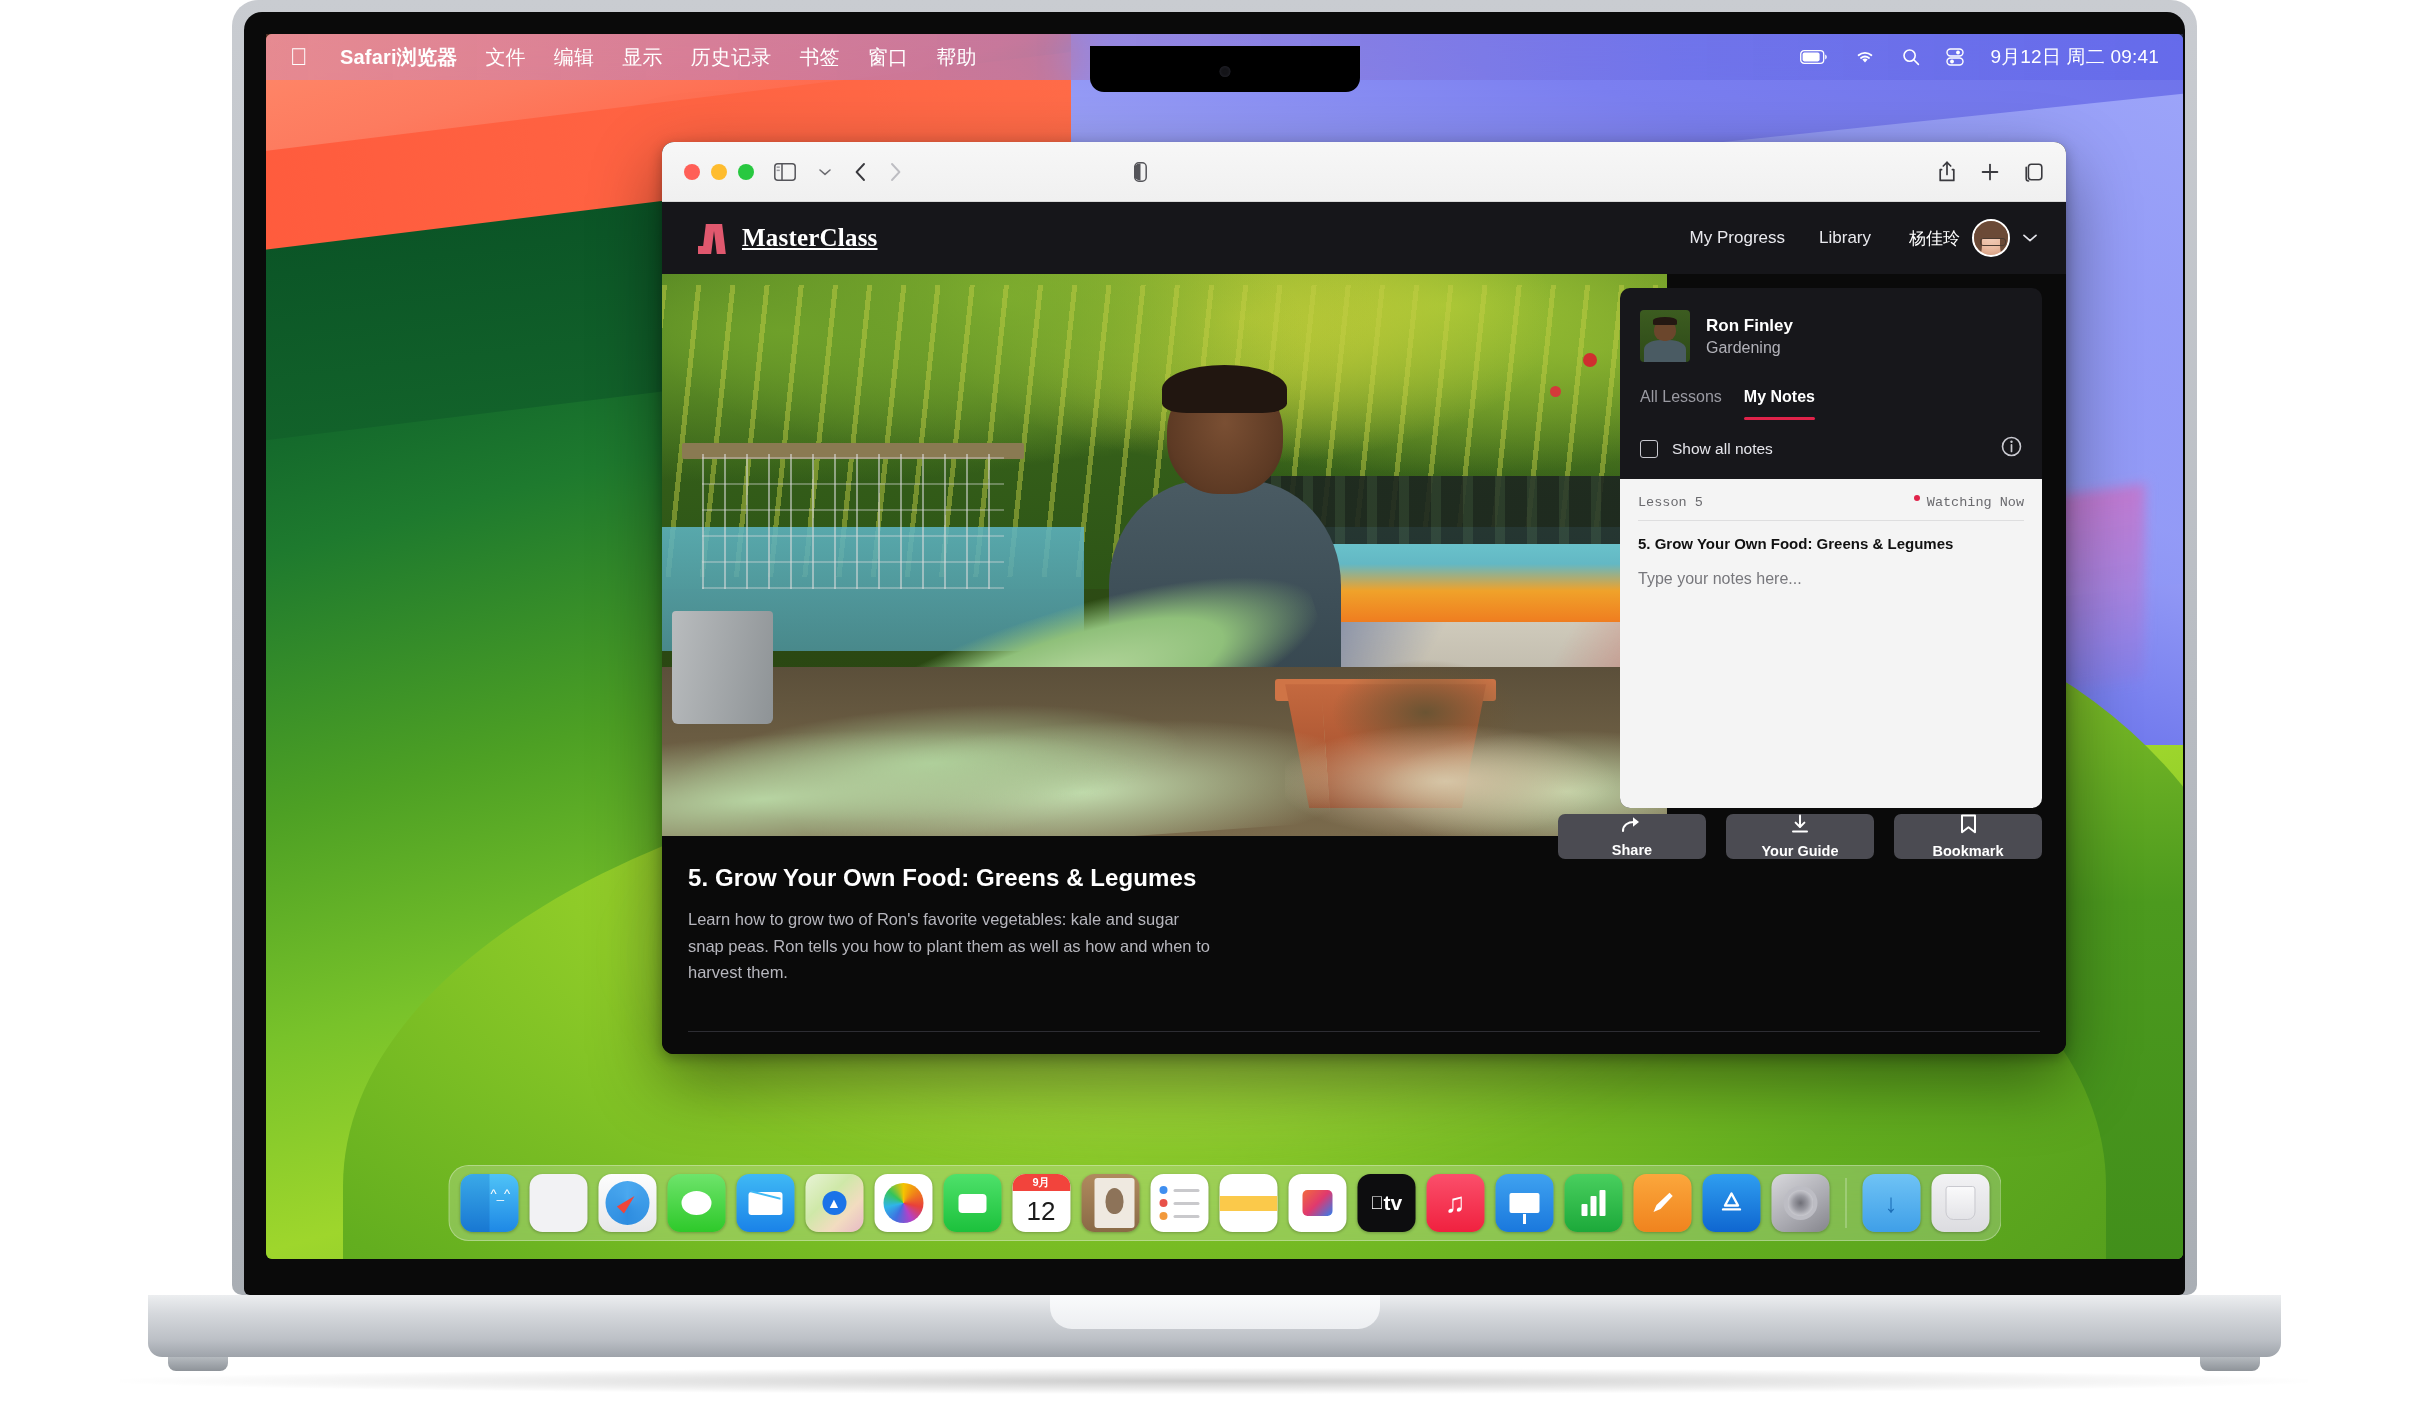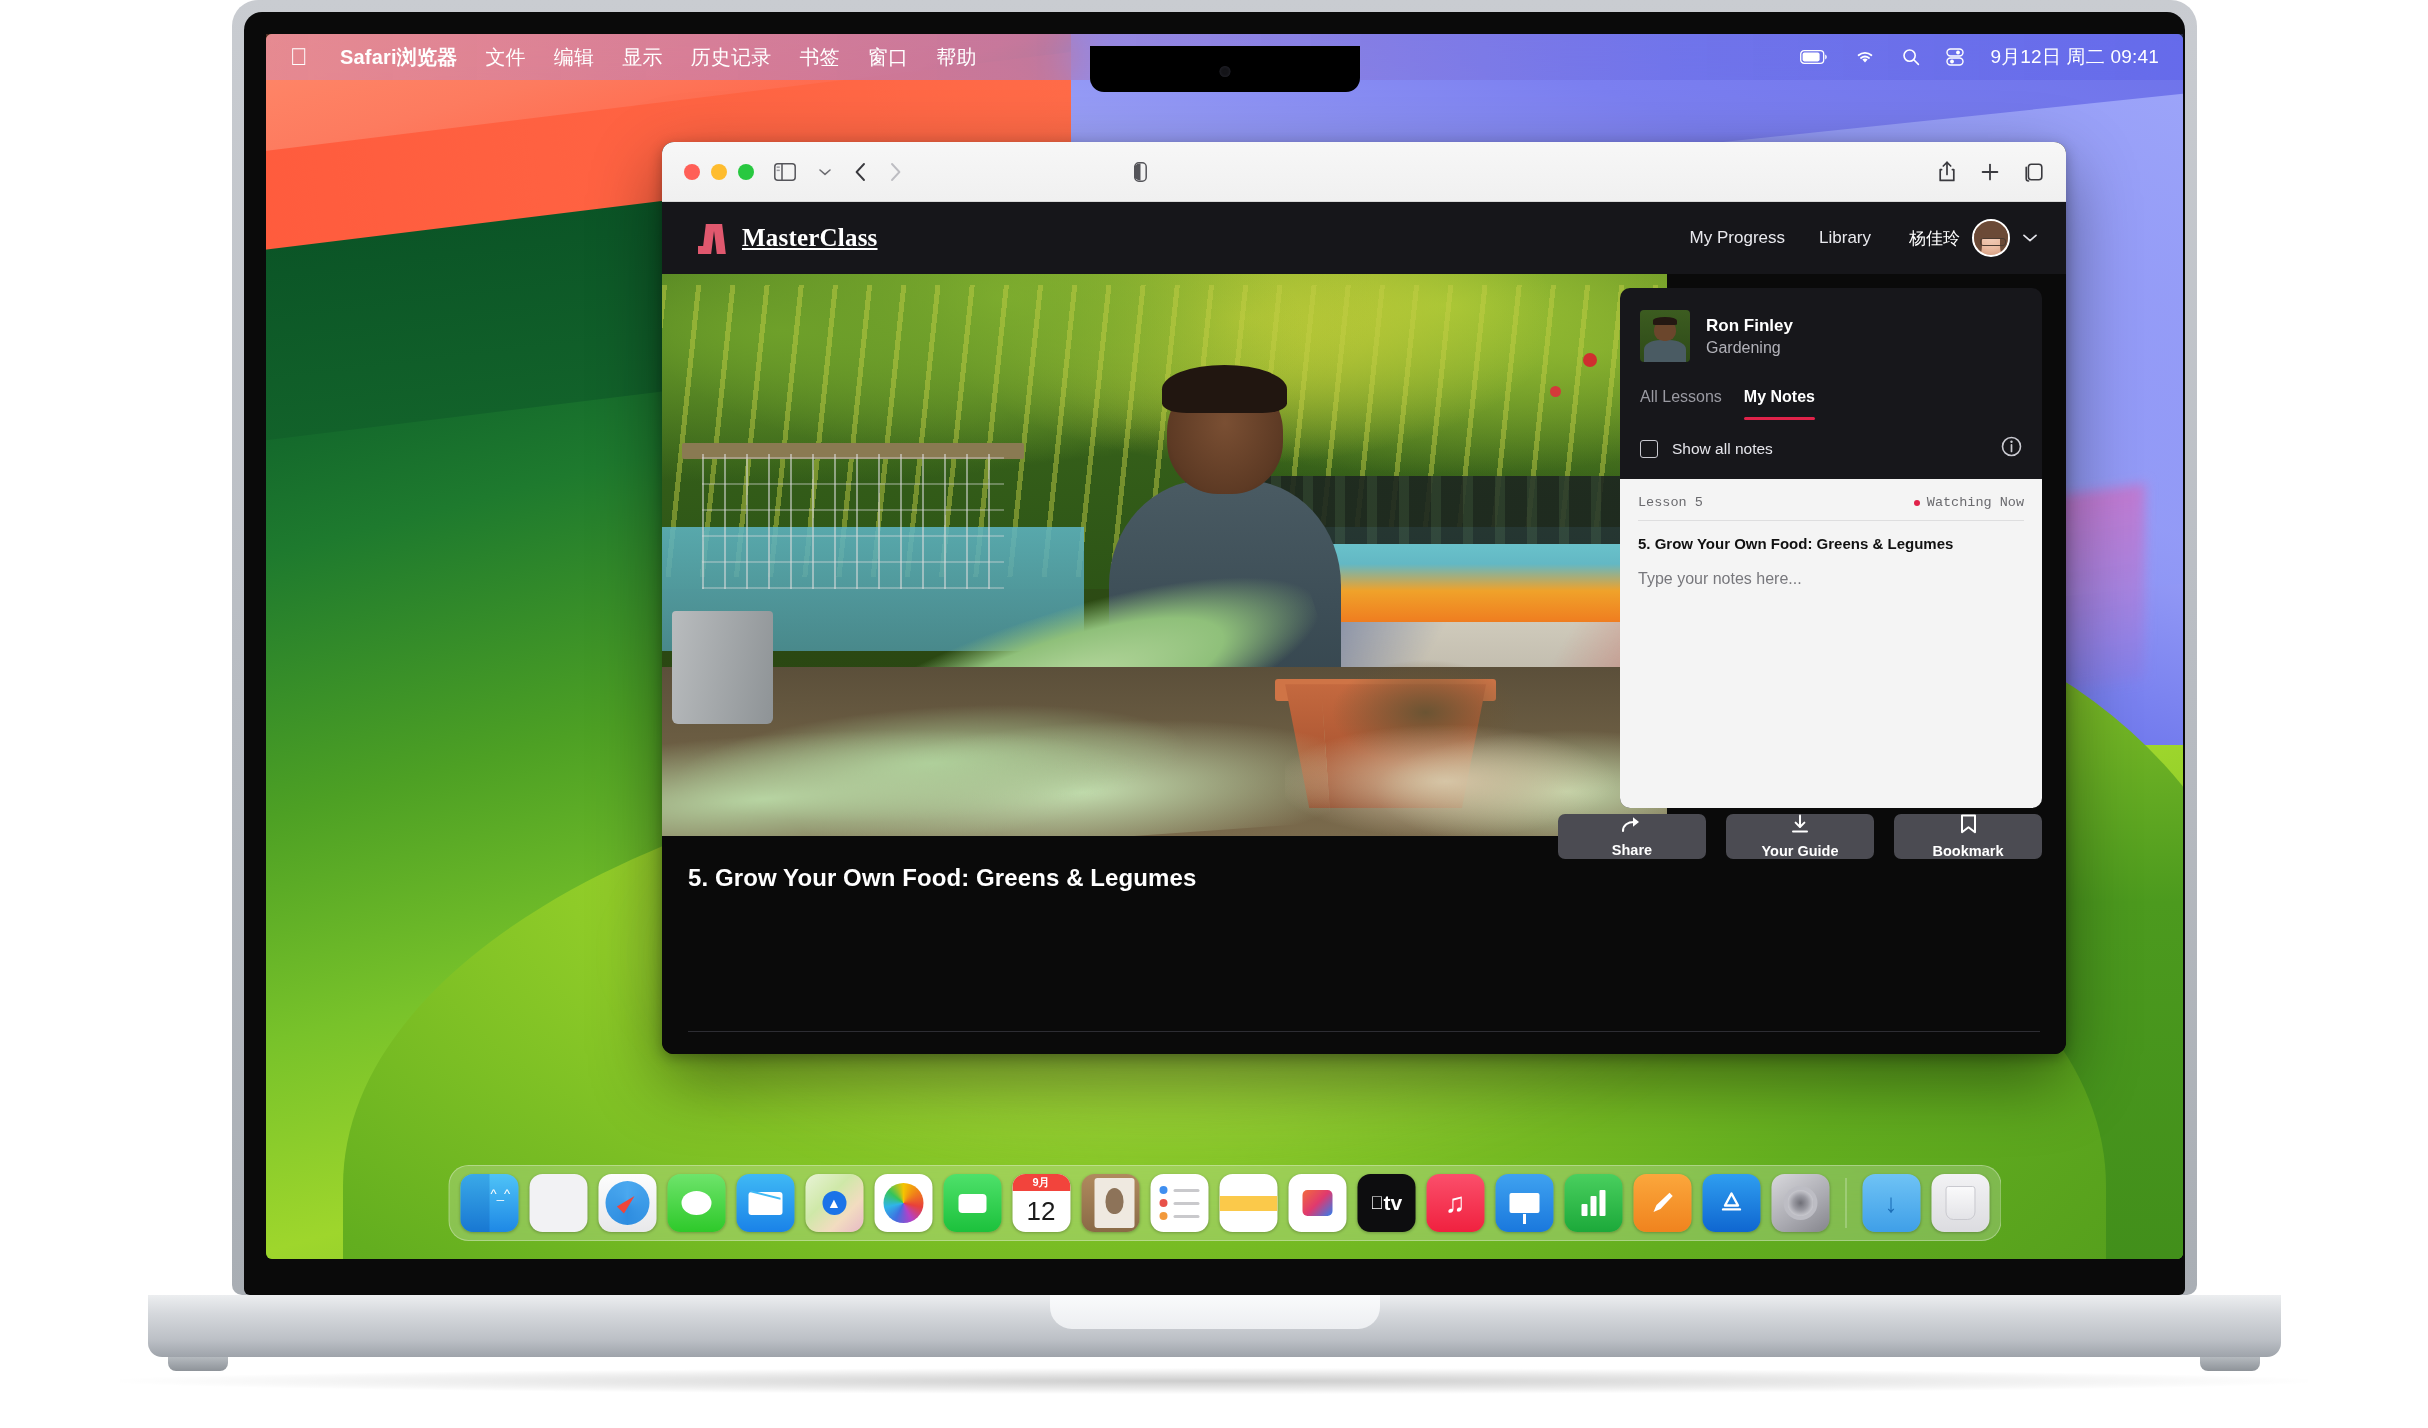--- a/index.html
+++ b/index.html
@@ -369,21 +369,21 @@
     content:""; position:absolute; left:0; right:0; bottom:-4px; height:3px; background:#e0234a; border-radius:2px;
   }
   .notes-toggle {
     display:flex; align-items:center; gap:14px; padding: 20px 20px 18px 20px;
   }
   .chk { width:18px; height:18px; border:1.6px solid #c9c9d0; border-radius:3px; }
   .notes-toggle .t { color:#e6e6ec; font-size:15.5px; flex:1;}
   .info-ico { color:#c9c9d0; }
   .notes-card { flex:1; background:#f4f4f4; padding: 16px 18px; }
   .nc-top { display:flex; align-items:center; font-size:13.5px; color:#6a6a6e; padding-bottom:10px; border-bottom:1px solid #dededf;font-family:Liberation Mono, monospace;}
-  .nc-top .right { margin-left:auto; display:flex; align-items:center; gap:7px;}
+  .nc-top .right { margin-left:auto; display:flex; gap:7px;}
   .dot { width:6px; height:6px; border-radius:50%; background:#e0234a; display:inline-block;}
   .nc-title { color:#111; font-size:15px; font-weight:700; margin-top:14px; }
   .nc-ph { color:#77777c; font-size:16px; margin-top:18px; }
 
   
   .dock {
     position:absolute; left:50%; transform:translateX(-50%);
     bottom: 18px;
     height: 76px;
     background: rgba(255,255,255,0.22);
@@ -647,20 +647,21 @@
                   <div class="v-pot-lip"></div>
                   <div class="v-pot"></div>
                   <div class="v-root"></div>
                   <div class="v-bucket"></div>
                   <div class="v-leaves-front"></div>
                   <div class="v-leaves-front2"></div>
                 </div>
 
                 <div class="lesson-info">
                   <div class="lesson-title">5. Grow Your Own Food: Greens &amp; Legumes</div>
+                  <div class="lesson-desc">Learn how to grow two of Ron's favorite vegetables: kale and sugar snap peas. Ron tells you how to plant them as well as how and when to harvest them.</div>
                 </div>
               </div>
             </div>
 
             <div class="actions">
               <div class="action-btn">
                 <span>
                   <svg width="22" height="18" viewBox="0 0 22 18">
                       <path d="M2 16c0-6 5-9 11-9" fill="none" stroke="#fff" stroke-width="2.1" stroke-linecap="round"></path>
                       <path d="M12 2.2l6 4.8-6 4.8z" fill="#fff"></path>

